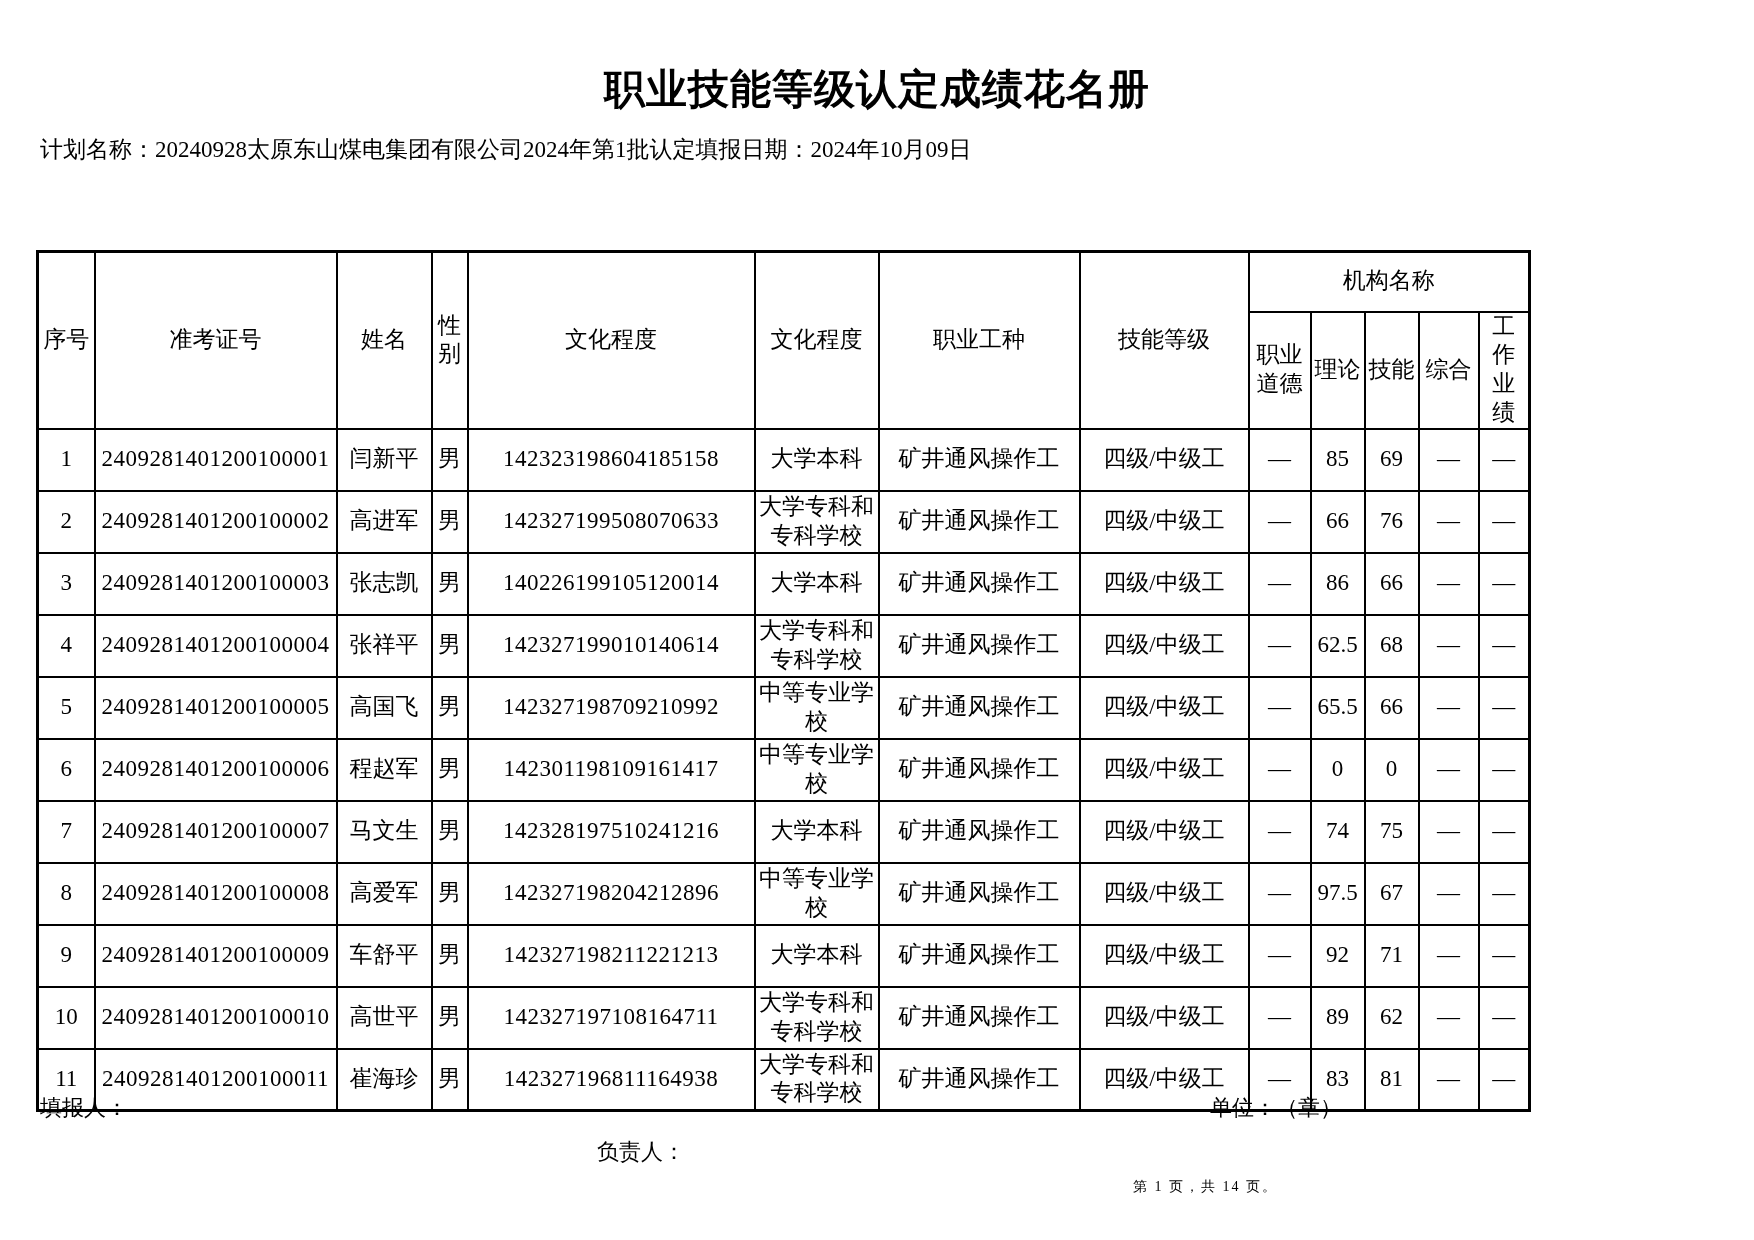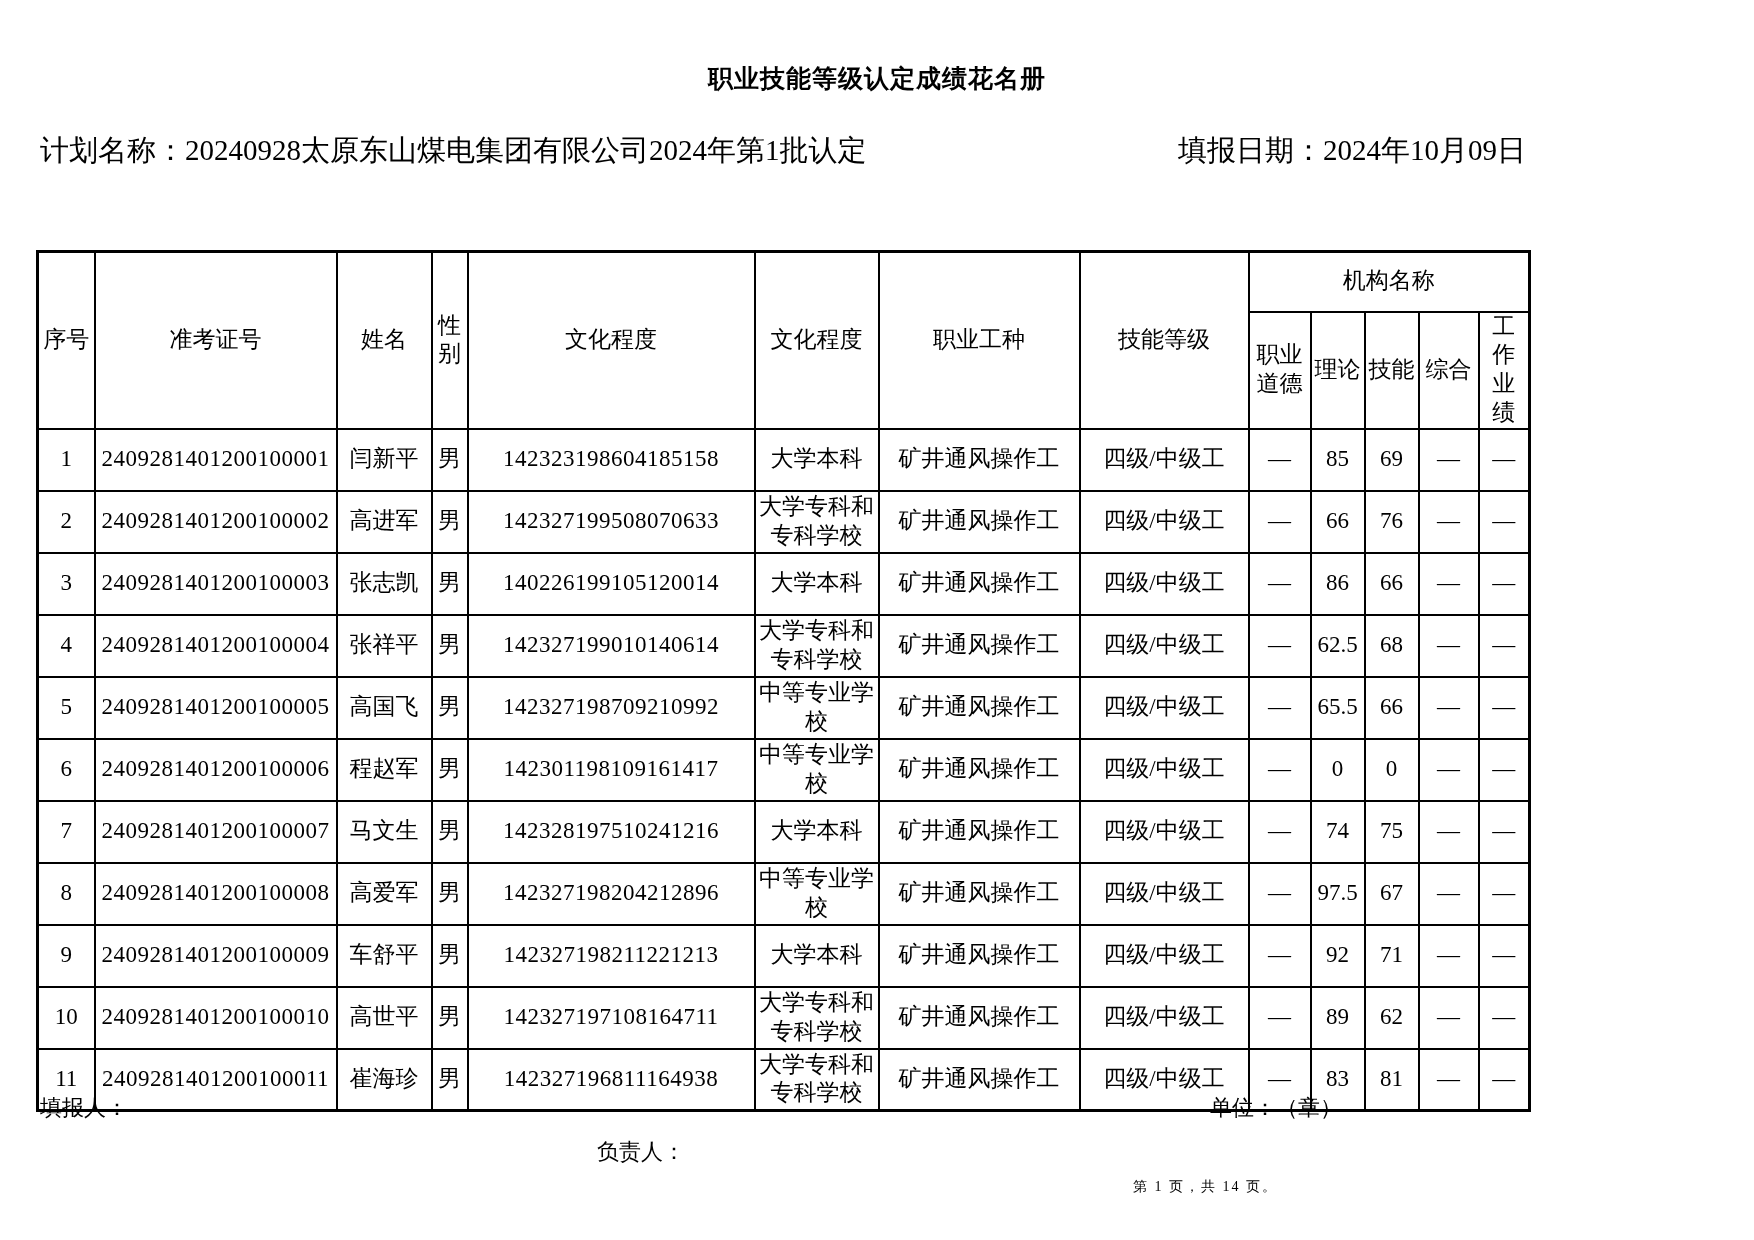--- a/index.html
+++ b/index.html
@@ -10,27 +10,27 @@
     color: #000;
     position: relative;
     overflow: hidden;
   }
   .page { position: absolute; inset: 0; background: #fff; }
 
   .title {
     position: absolute; top: 62px; left: 0; width: 100%;
     text-align: center;
     font-family: "Liberation Sans", "DejaVu Sans", sans-serif;
-    font-weight: 700; font-size: 25px; letter-spacing: 1px;
+    font-weight: 700; font-size: 41px; letter-spacing: 1px;
   }
 
   .meta-row {
     position: absolute; left: 40px; right: 228px;
-    display: flex; justify-content: space-between;
-    font-size: 29px; line-height: 30px; white-space: nowrap; gap: 30px;
+    display: flex; 
+    font-size: 23px; line-height: 30px; white-space: nowrap;
   }
   .meta-row.first  { top: 135px; }
   .meta-row.second { top: 200px; }
 
   table.roster {
     position: absolute; left: 36px; top: 250px;
     width: 1492px; table-layout: fixed;
     border-collapse: collapse;
     border: 3px solid #000;
     font-size: 23px;

